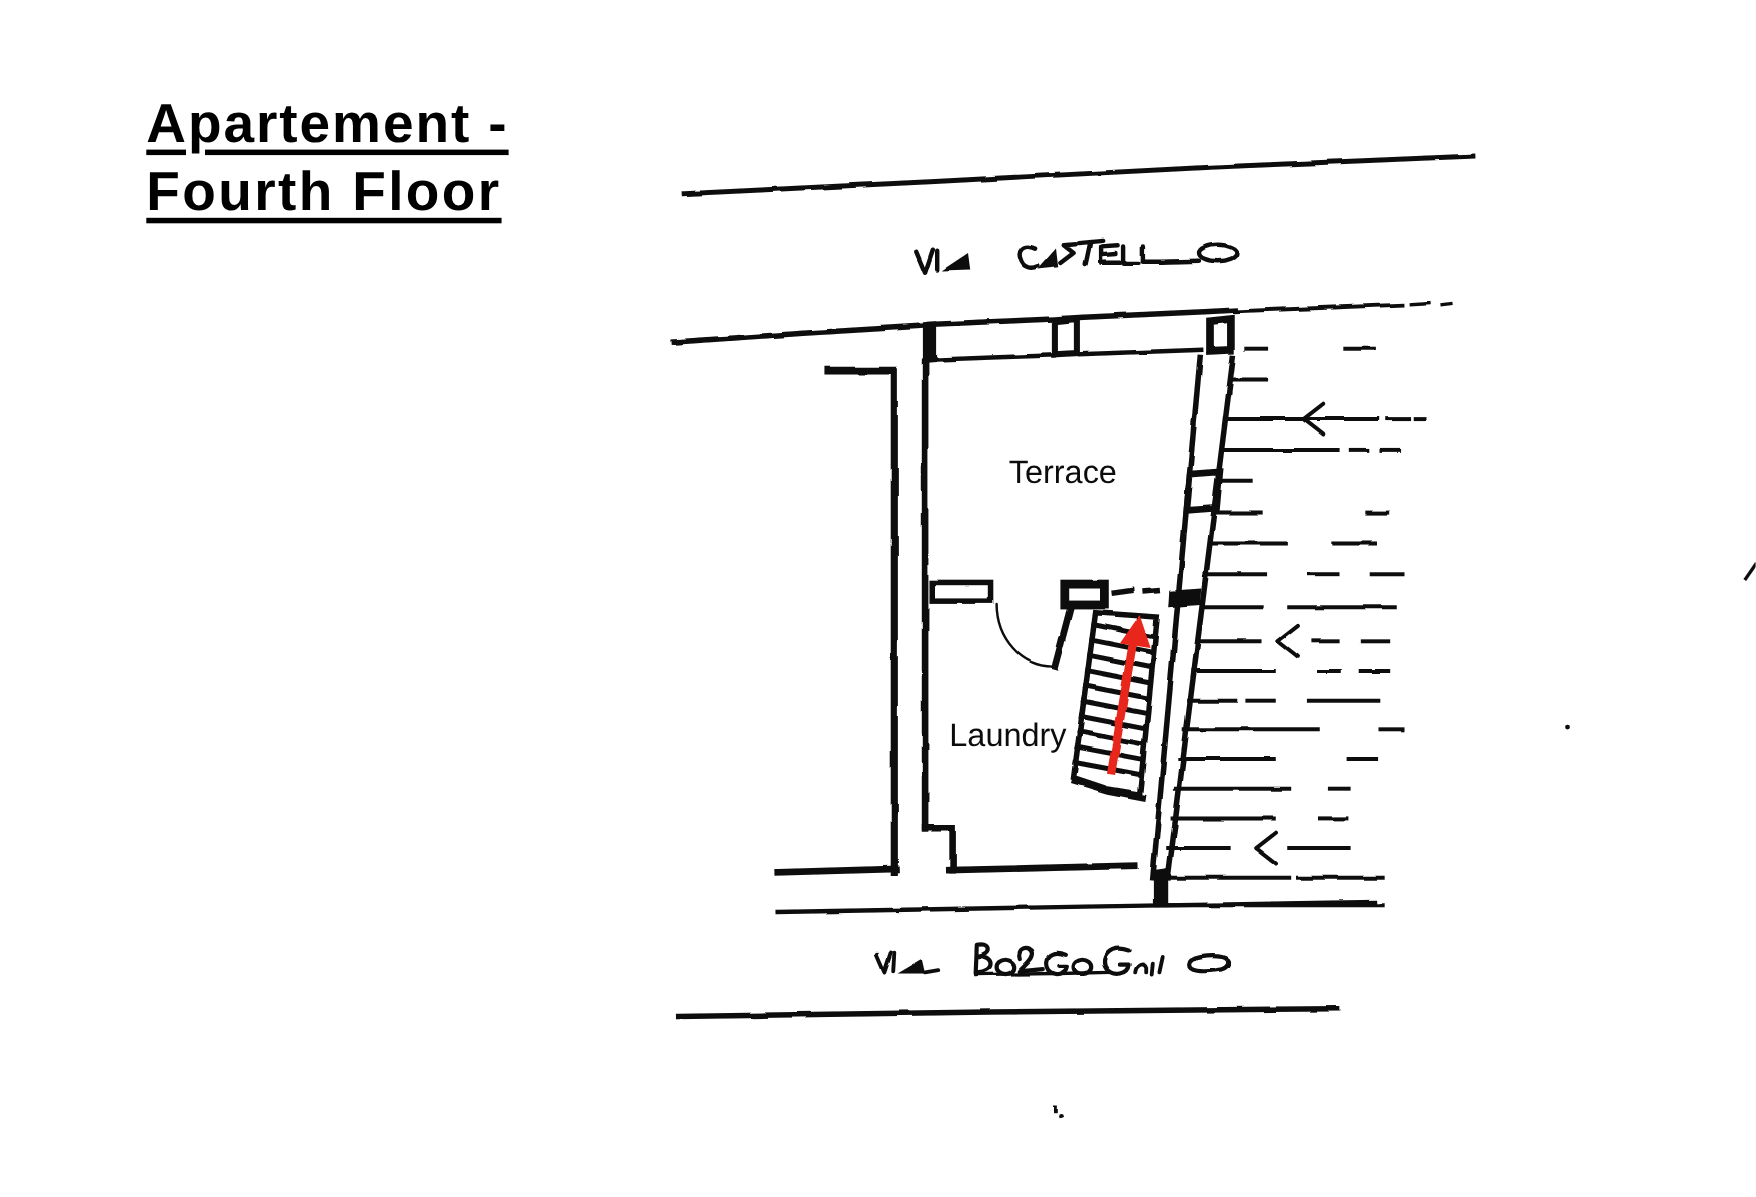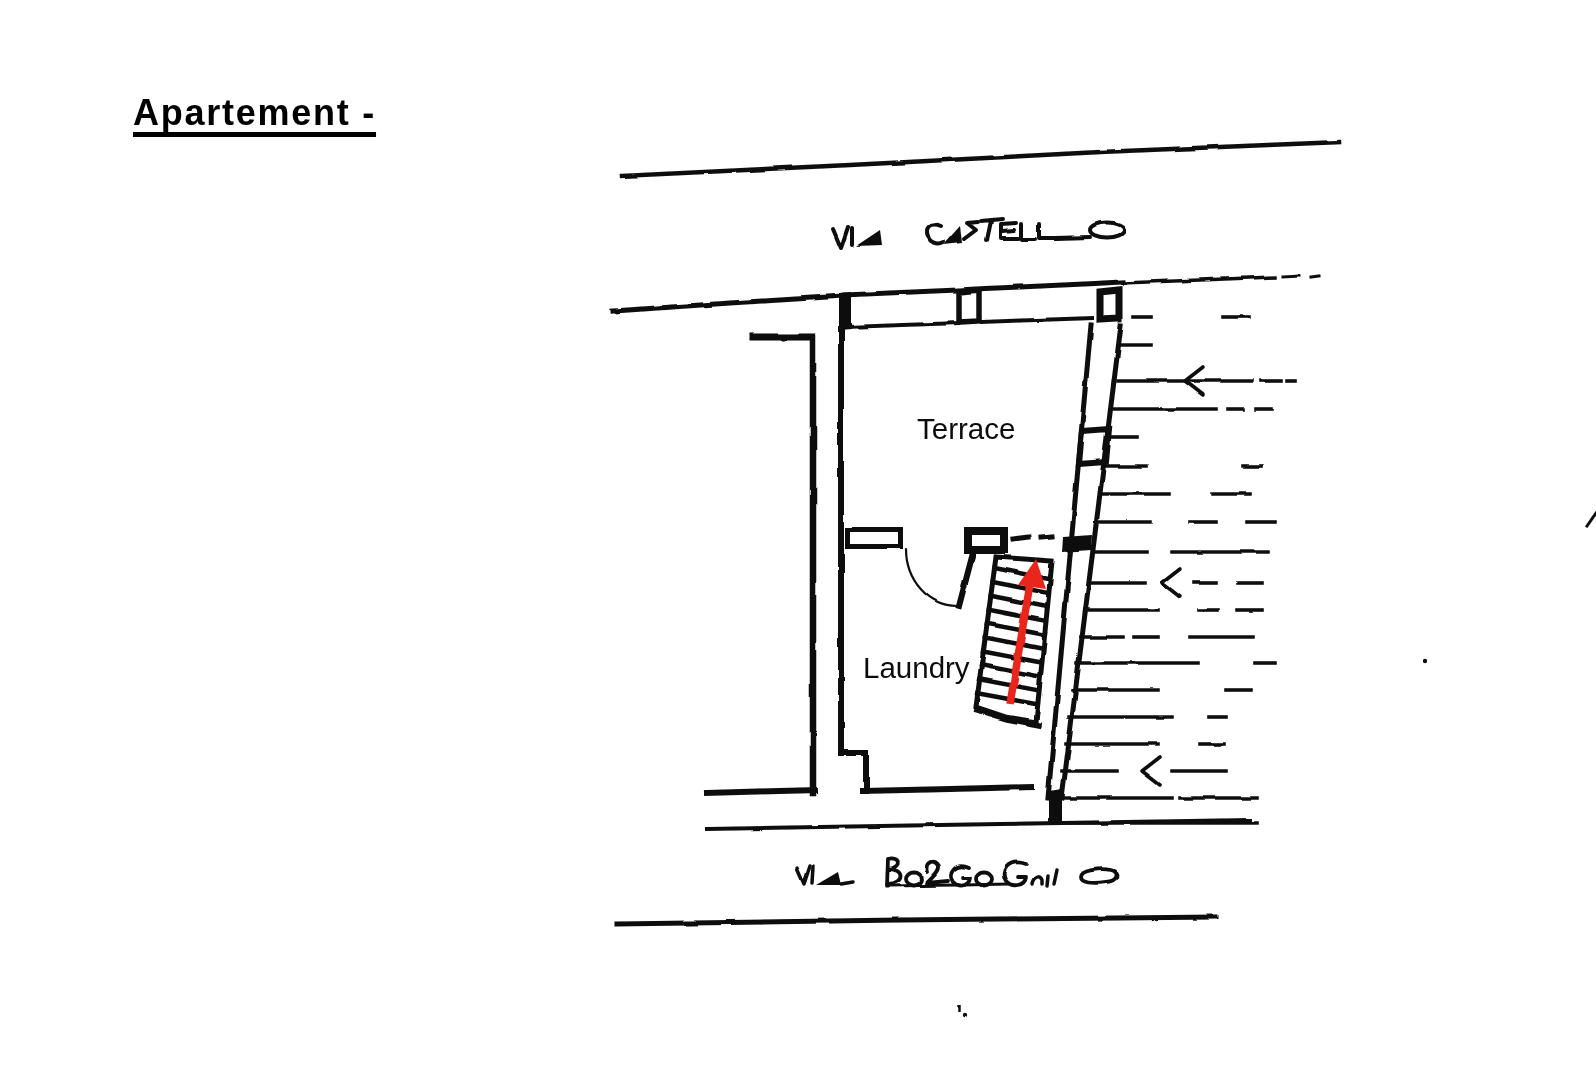--- a/index.html
+++ b/index.html
@@ -1,24 +1,24 @@
 <!DOCTYPE html>
 <html><head>
 <meta charset="utf-8">
 <style>
 html,body{margin:0;padding:0;background:#fff;width:1596px;height:1088px;overflow:hidden}
-.title{position:absolute;left:133px;top:82px;font-family:"Liberation Sans",sans-serif;font-weight:700;font-size:36px;line-height:61.5px;color:#000}
+.title{position:absolute;left:133px;top:82px;font-family:"Liberation Sans",sans-serif;font-weight:700;font-size:50px;line-height:61.5px;color:#000}
 .title span{text-decoration:underline;text-decoration-thickness:4.5px;text-underline-offset:7px}
 .t1{letter-spacing:1.75px}
 .t2{letter-spacing:2.15px}
 </style>
 </head>
 <body>
 
-<div class="title"><span class="t1">Apartement -</span><br></div>
+<div class="title"><span class="t1">Apartement -</span><br><span class="t2">Fourth Floor</span></div>
 
 <svg width="1596" height="1088" viewBox="0 0 1596 1088" style="position:absolute;left:0;top:0">
 <defs>
       <filter id="rough" x="-3%" y="-3%" width="106%" height="106%">
         <feTurbulence type="fractalNoise" baseFrequency="0.035" numOctaves="2" seed="11" result="n"></feTurbulence>
         <feDisplacementMap in="SourceGraphic" in2="n" scale="2.6" xChannelSelector="R" yChannelSelector="G"></feDisplacementMap>
       </filter>
     </defs>
 <g filter="url(#rough)">
 

